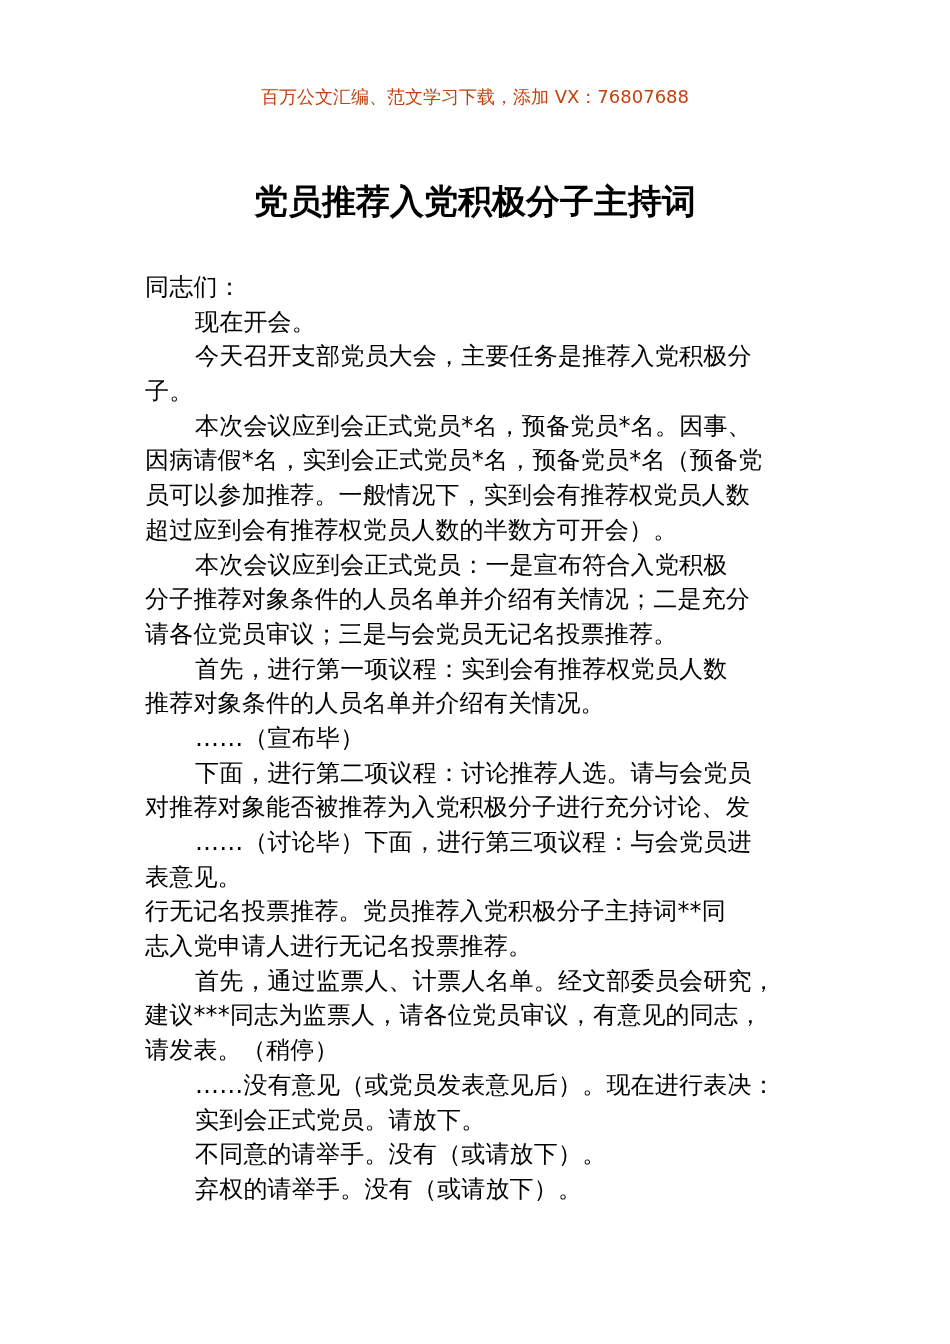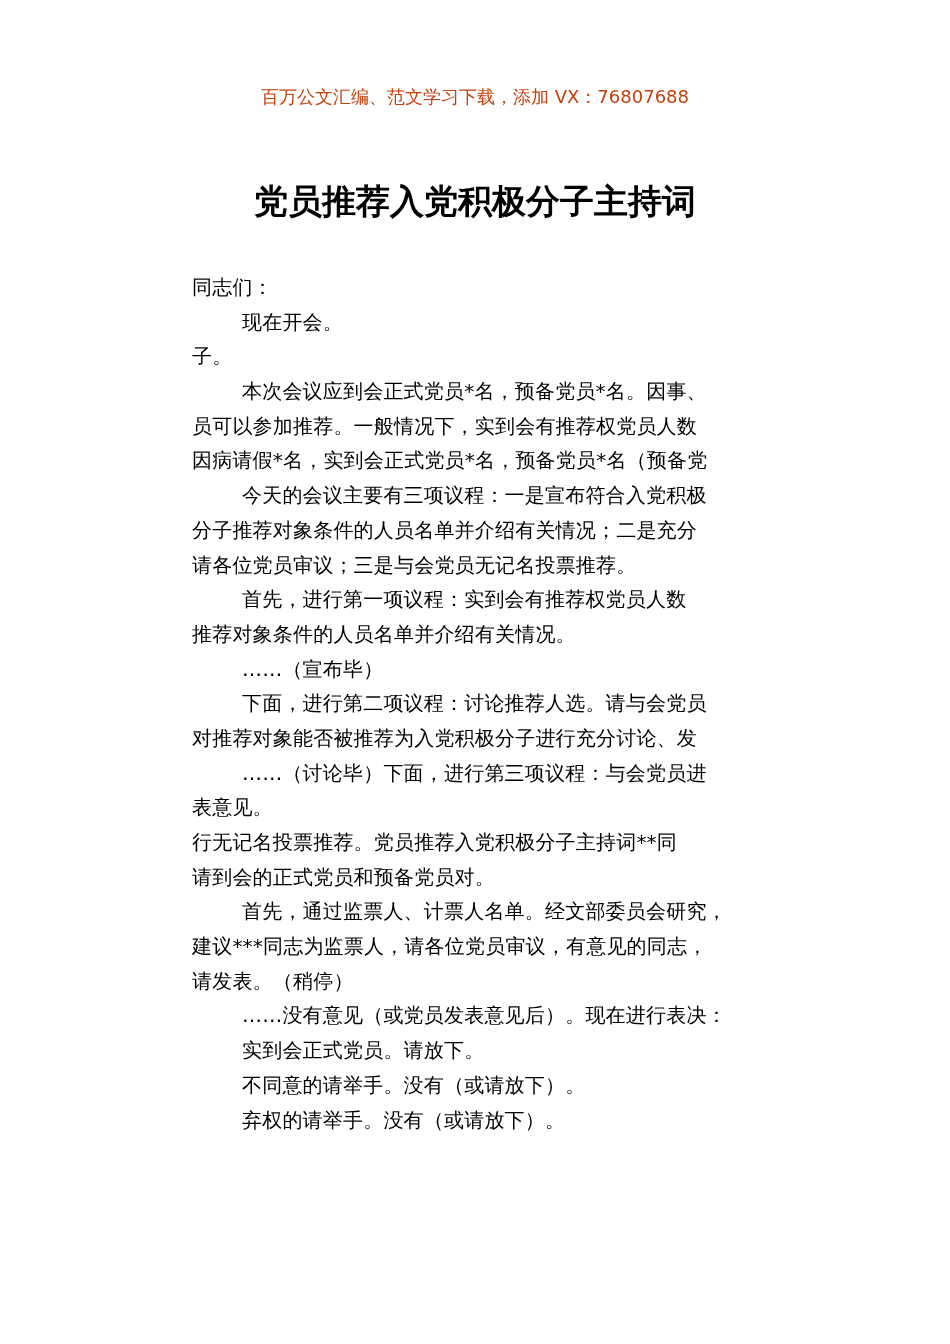--- a/index.html
+++ b/index.html
@@ -37,57 +37,58 @@
       color: #000000;
       white-space: nowrap;
     }
     .body {
       position: absolute;
       top: 270px;
       left: 145px;
       width: 700px;
     }
     .line {
-      font-size: 20px;
+      font-size: 24px;
       line-height: 34.7px;
       height: 34.7px;
       white-space: nowrap;
       letter-spacing: 0.2px;
-      margin-left: 47px;
     }
     .indent {
       padding-left: 50px;
     }
   </style>
 </head>
 <body>
 
 <div class="watermark">百万公文汇编、范文学习下载，添加 VX：76807688</div>
 
 <h1 class="title" style="margin:0;font-weight:bold;">党员推荐入党积极分子主持词</h1>
 
 <div class="body">
   <div class="line">同志们：</div>
   <div class="line indent">现在开会。</div>
+  <div class="line indent">今天召开支部党员大会，主要任务是推荐入党积极分</div>
   <div class="line">子。</div>
   <div class="line indent">本次会议应到会正式党员*名，预备党员*名。因事、</div>
+  <div class="line">因病请假*名，实到会正式党员*名，预备党员*名（预备党</div>
   <div class="line">员可以参加推荐。一般情况下，实到会有推荐权党员人数</div>
-  <div class="line">因病请假*名，实到会正式党员*名，预备党员*名（预备党</div>
-  <div class="line indent">今天的会议主要有三项议程：一是宣布符合入党积极</div>
+  <div class="line">超过应到会有推荐权党员人数的半数方可开会）。</div>
+  <div class="line indent">本次会议应到会正式党员：一是宣布符合入党积极</div>
   <div class="line">分子推荐对象条件的人员名单并介绍有关情况；二是充分</div>
   <div class="line">请各位党员审议；三是与会党员无记名投票推荐。</div>
   <div class="line indent">首先，进行第一项议程：实到会有推荐权党员人数</div>
   <div class="line">推荐对象条件的人员名单并介绍有关情况。</div>
   <div class="line indent">……（宣布毕）</div>
   <div class="line indent">下面，进行第二项议程：讨论推荐人选。请与会党员</div>
   <div class="line">对推荐对象能否被推荐为入党积极分子进行充分讨论、发</div>
   <div class="line indent">……（讨论毕）下面，进行第三项议程：与会党员进</div>
   <div class="line">表意见。</div>
   <div class="line">行无记名投票推荐。党员推荐入党积极分子主持词**同</div>
-  <div class="line">请到会的正式党员和预备党员对。</div>
+  <div class="line">志入党申请人进行无记名投票推荐。</div>
   <div class="line indent">首先，通过监票人、计票人名单。经文部委员会研究，</div>
   <div class="line">建议***同志为监票人，请各位党员审议，有意见的同志，</div>
   <div class="line">请发表。（稍停）</div>
   <div class="line indent">……没有意见（或党员发表意见后）。现在进行表决：</div>
   <div class="line indent">实到会正式党员。请放下。</div>
   <div class="line indent">不同意的请举手。没有（或请放下）。</div>
   <div class="line indent">弃权的请举手。没有（或请放下）。</div>
 </div>
 
 </body></html>

